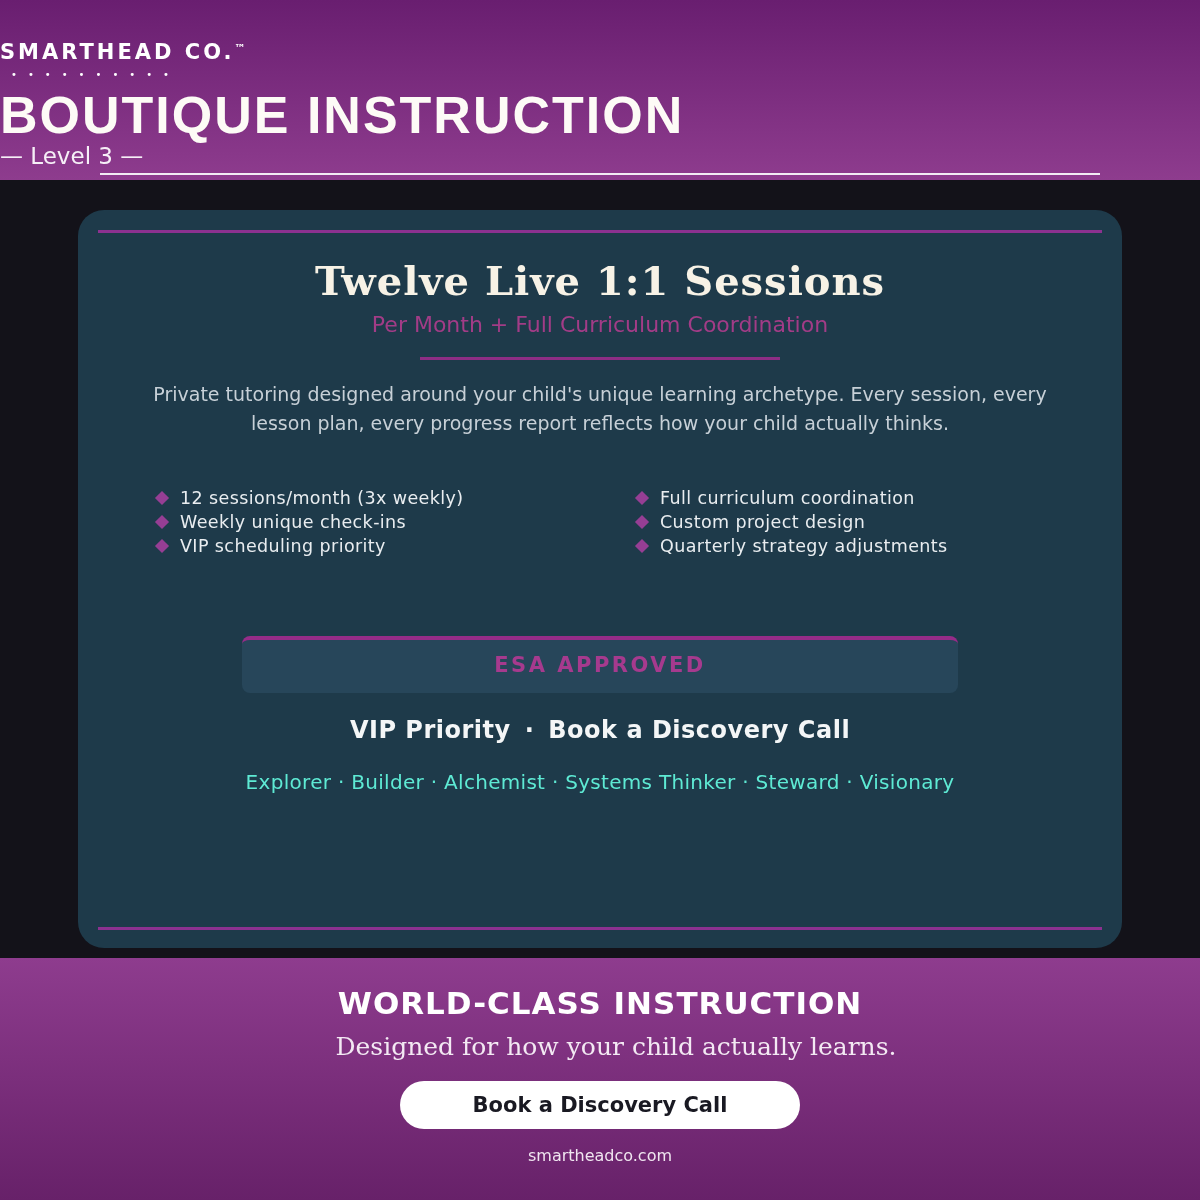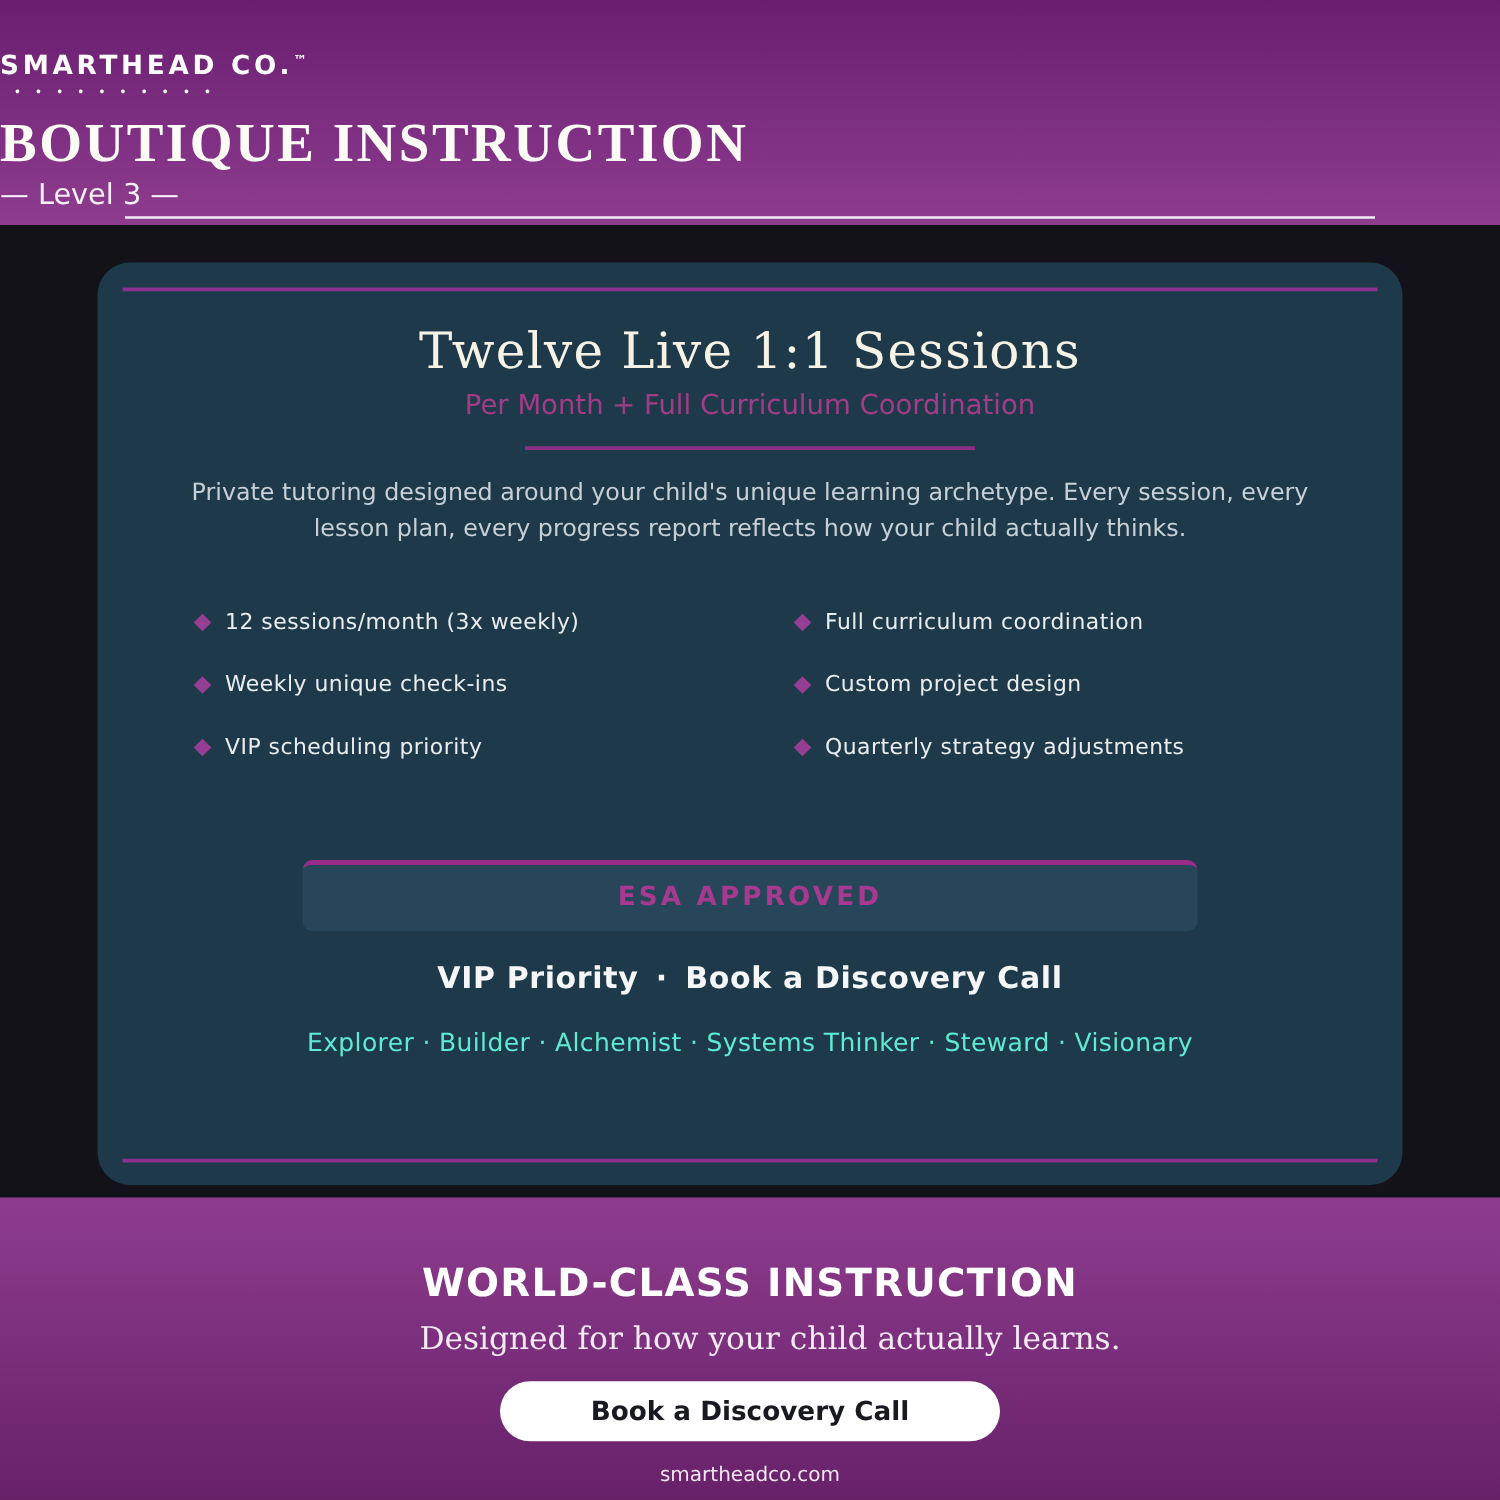--- a/index.html
+++ b/index.html
@@ -29,23 +29,23 @@
   .dots {
     margin-top: 5px;
     font-size: 10px;
     color: #ffffff;
     letter-spacing: 11px;
     padding-left: 11px;
     line-height: 12px;
   }
   .header-title {
     margin-top: 11px;
-    font-family: Liberation Serif, serif;
-    font-weight: bold;
-    font-size: 44px;
+    font-family: Liberation Sans, sans-serif;
+    font-weight: bold;
+    font-size: 52px;
     line-height: 46px;
     letter-spacing: 2px;
     color: #fdfbf6;
   }
   .header-level {
     margin-top: 5px;
     font-size: 23px;
     color: #f6eff7;
     line-height: 26px;
   }
@@ -70,21 +70,21 @@
     position: absolute;
     left: 20px; right: 20px;
     height: 3px;
     background: #8c3190;
   }
   .card-rule-top { top: 20px; }
   .card-rule-bottom { bottom: 18px; }
   .card-title {
     padding-top: 48px;
     font-family: "DejaVu Serif", "Liberation Serif", serif;
-    font-weight: normal;
+    font-weight: bold;
     font-size: 40px;
     line-height: 46px;
     letter-spacing: 1px;
     color: #f7f2e6;
   }
   .card-subtitle {
     margin-top: 6px;
     font-size: 22px;
     line-height: 29px;
     color: #a23c87;
@@ -98,21 +98,20 @@
     margin: 20px auto 0;
     width: 910px;
     font-size: 19px;
     line-height: 29px;
     color: #c7d0d7;
   }
   .features {
     margin: 48px auto 0;
     display: grid;
     grid-template-columns: 480px 410px;
-    row-gap: 26px;
     justify-content: center;
   }
   .feature {
     display: flex;
     align-items: center;
     text-align: left;
     font-size: 17.5px;
     line-height: 24px;
     letter-spacing: 0.4px;
     color: #e9edf0;
@@ -163,21 +162,21 @@
   }
 
   
   .footer {
     margin-top: 10px;
     height: 242px;
     background: linear-gradient(180deg, #8e3c8e 0%, #672169 100%);
     text-align: center;
   }
   .footer-heading {
-    padding-top: 50px;
+    padding-top: 26px;
     font-size: 31px;
     font-weight: bold;
     letter-spacing: 1px;
     color: #ffffff;
     line-height: 38px;
   }
   .footer-tagline {
     margin-top: 9px;
     font-family: "DejaVu Serif", "Liberation Serif", serif;
     font-size: 25px;

